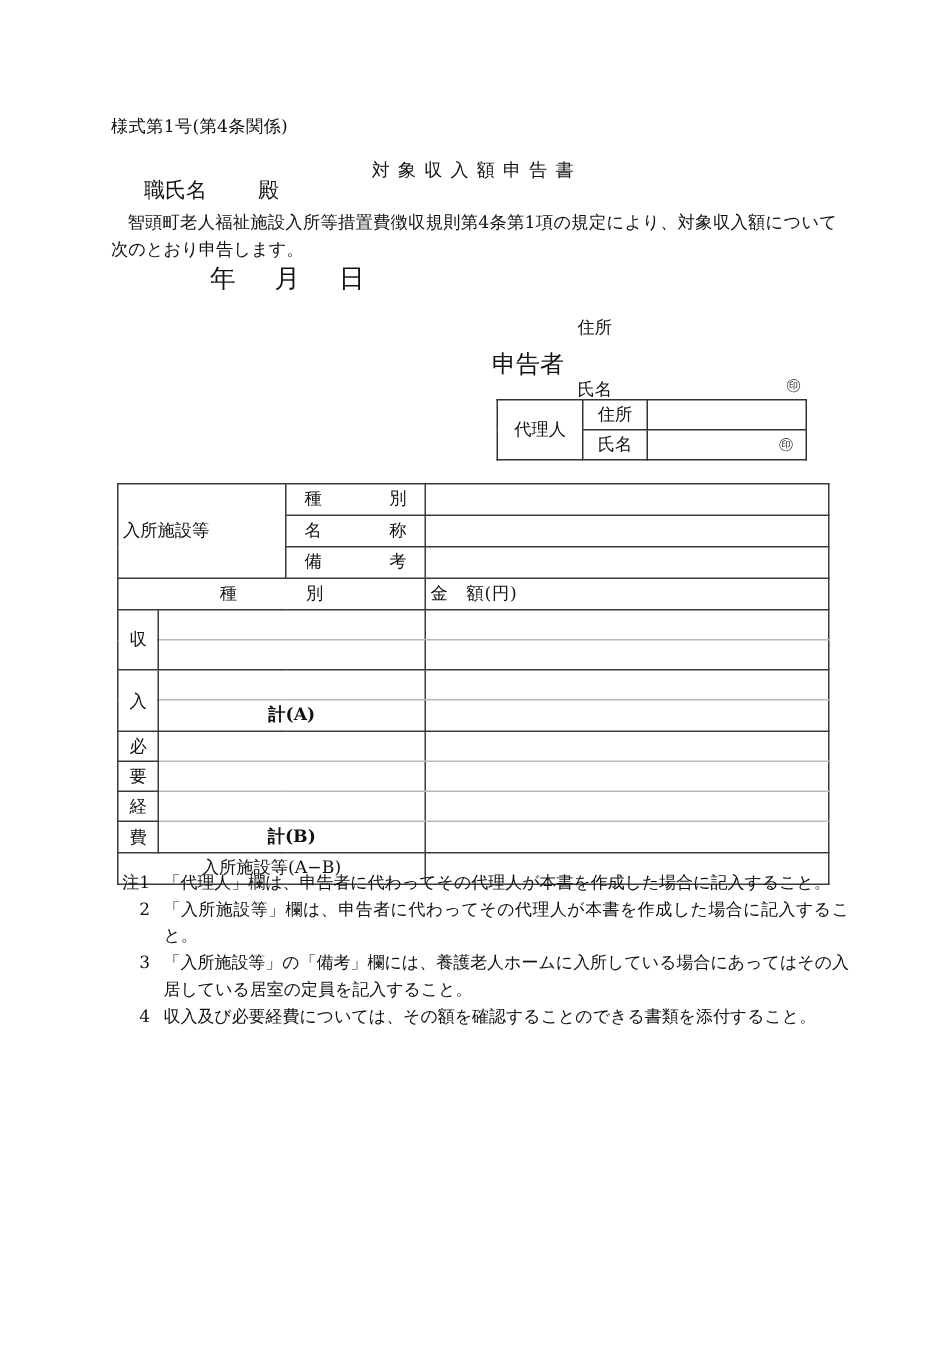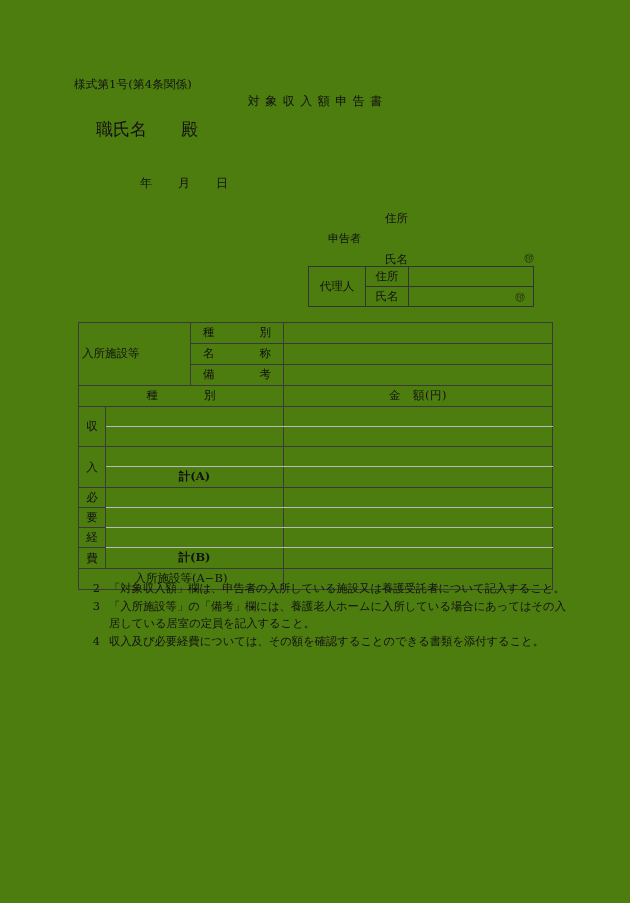--- a/index.html
+++ b/index.html
@@ -4,79 +4,79 @@
 <style>
   html, body {
     margin: 0;
     padding: 0;
     background: #8a8a8a;
   }
   .page {
     position: relative;
     width: 630px;
     height: 903px;
-    background: #4d7c0f;
+    background: #ffffff;
     margin: 0 auto;
     overflow: hidden;
     font-family: "DejaVu Serif", "Liberation Serif", serif;
     color: #111111;
     font-size: 11px;
     line-height: 1.5;
   }
 
   
   .abs { position: absolute; white-space: nowrap; }
 
   
   .form-code {
     left: 74px; top: 76px;
     font-size: 11.5px;
     letter-spacing: 0.2px;
   }
   .doc-title {
-    left: 0; top: 92px;
+    left: 0; top: 104px;
     width: 630px;
     text-align: center;
     font-size: 12px;
     letter-spacing: 5.5px;
     text-indent: 5.5px;
     white-space: nowrap;
   }
   .addressee {
     left: 96px; top: 117px;
-    font-size: 17px;
+    font-size: 14px;
   }
   .addressee .gap { display: inline-block; width: 34px; }
 
   .body-para {
     left: 74px; top: 140px;
     width: 484px;
     font-size: 11.5px;
     line-height: 1.55;
     text-align: justify;
     white-space: normal;
     text-indent: 11px;
   }
   .date-line {
     left: 140px; top: 174px;
-    font-size: 12px;
+    font-size: 17px;
   }
   .date-line .g { display: inline-block; width: 26px; }
 
   
   .declarant-jusho { left: 385px; top: 210px; font-size: 11.5px; }
-  .declarant-label { left: 328px; top: 231px; font-size: 11px; }
+  .declarant-label { left: 328px; top: 231px; font-size: 16px; }
   .declarant-shimei { left: 385px; top: 251px; font-size: 11.5px; }
   .declarant-seal   { left: 524px; top: 250px; font-size: 11.5px; }
 
   
   .agent-table {
     position: absolute;
-    left: 308px; top: 266px;
-    width: 226px;
+    left: 331px; top: 266px;
+    width: 207px;
     border-collapse: collapse;
     font-size: 11.5px;
     table-layout: fixed;
   }
   .agent-table td {
     border: 1px solid #333333;
     height: 19px;
     padding: 0 4px;
     vertical-align: middle;
   }
@@ -125,21 +125,21 @@
     text-align: center;
     vertical-align: middle;
     line-height: 1.1;
   }
   .blank-row td { height: 19px; }
 
   
   .thin-sep { border-top: 1px solid #b9b9b9 !important; font-weight: bold; }
   .thin-bot { border-bottom: 1px solid #b9b9b9 !important; }
 
-  .amount-head { text-align: center; letter-spacing: 0.5px; }
+  .amount-head { text-align: left; letter-spacing: 0.5px; }
 
   
   .notes {
     position: absolute;
     left: 74px; top: 580px;
     width: 492px;
     font-size: 11.3px;
     line-height: 1.52;
   }
   .note-row {
@@ -167,20 +167,21 @@
 <div class="page">
 
   <div class="abs form-code">様式第1号(第4条関係)</div>
 
   <div class="abs doc-title">対象収入額申告書</div>
 
   <div class="abs addressee">
     <span>職氏名</span><span class="gap"></span><span>殿</span>
   </div>
 
+  <div class="abs body-para">智頭町老人福祉施設入所等措置費徴収規則第4条第1項の規定により、対象収入額について次のとおり申告します。</div>
 
   <div class="abs date-line">
     <span>年</span><span class="g"></span><span>月</span><span class="g"></span><span>日</span>
   </div>
 
   <div class="abs declarant-jusho">住所</div>
   <div class="abs declarant-label">申告者</div>
   <div class="abs declarant-shimei">氏名</div>
   <div class="abs declarant-seal seal-glyph">㊞</div>
 
@@ -288,22 +289,26 @@
 
     <tr>
       <td class="cell-center" colspan="3">入所施設等(A−B)</td>
       <td></td>
     </tr>
   </tbody>
     </table>
 
   <div class="notes">
     <div class="note-row">
+      <span class="note-num first"><span>注</span><span>1</span></span>
+      <span class="note-text">「代理人」欄は、申告者に代わってその代理人が本書を作成した場合に記入すること。</span>
+    </div>
+    <div class="note-row">
       <span class="note-num rest">2</span>
-      <span class="note-text">「対象収入額」欄は、申告者の入所している施設又は養護受託者について記入すること。</span>
+      <span class="note-text">「入所施設等」欄は、申告者に代わってその代理人が本書を作成した場合に記入すること。</span>
     </div>
     <div class="note-row">
       <span class="note-num rest">3</span>
       <span class="note-text">「入所施設等」の「備考」欄には、養護老人ホームに入所している場合にあってはその入居している居室の定員を記入すること。</span>
     </div>
     <div class="note-row">
       <span class="note-num rest">4</span>
       <span class="note-text">収入及び必要経費については、その額を確認することのできる書類を添付すること。</span>
     </div>
   </div>

